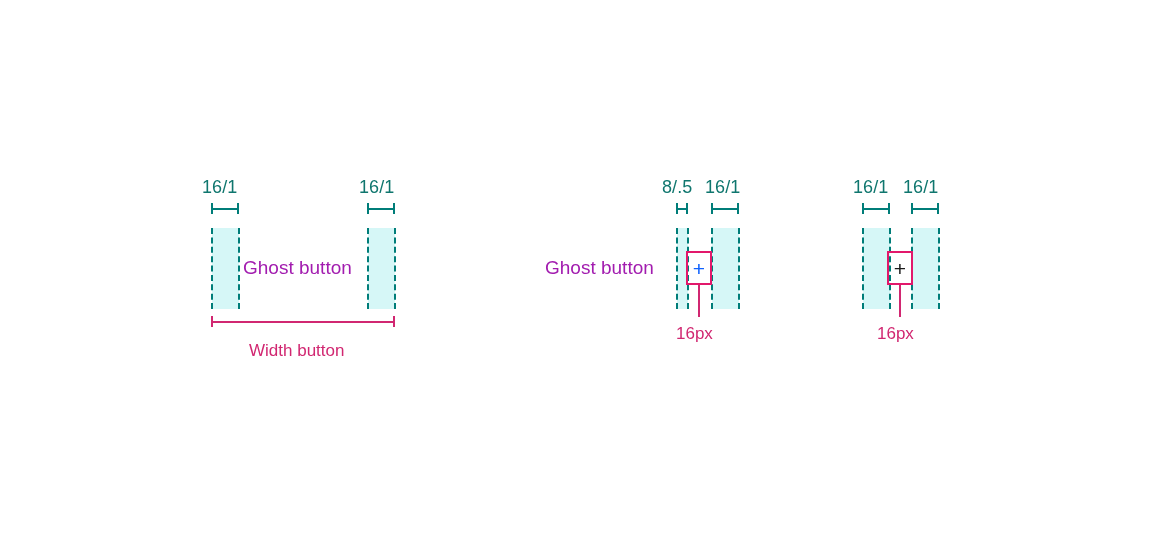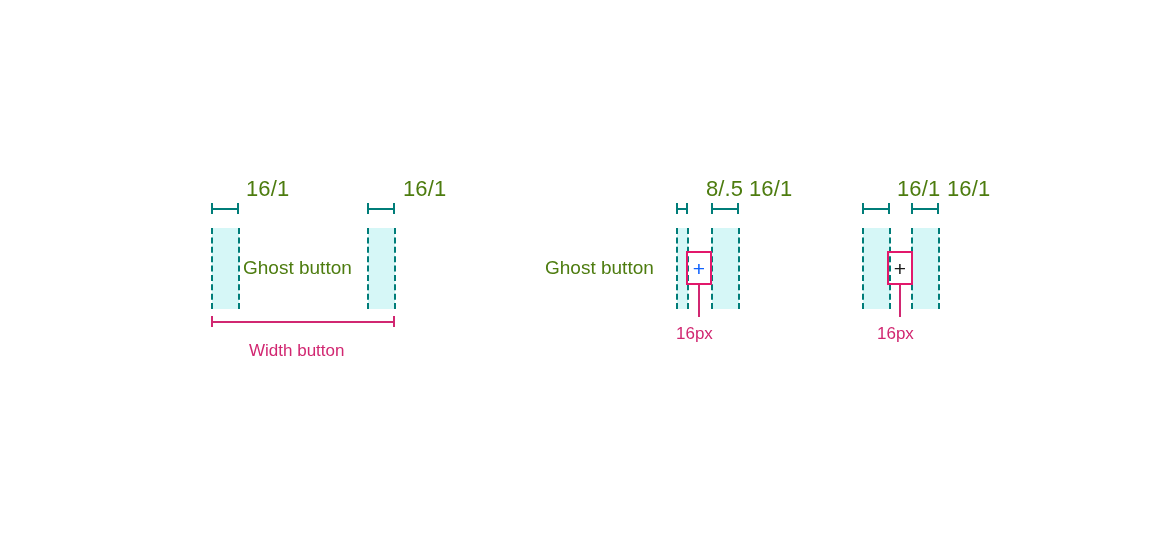--- a/index.html
+++ b/index.html
@@ -17,37 +17,36 @@
   }
   .canvas {
     position: absolute;
     inset: 0;
   }
   
   .abs { position: absolute; }
 
   
   .ann-label {
-    color: #4d7c0f;
-    font-size: 22px;
+    color: #0f766e;
+    font-size: 18px;
     line-height: 1;
     white-space: nowrap;
     letter-spacing: 0.1px;
-    margin-left: 44px;
   }
   
   .meas-label {
     color: #d12771;
     font-size: 17px;
     line-height: 1;
     white-space: nowrap;
   }
   
   .btn-text {
-    color: #4d7c0f;
+    color: #a21caf;
     font-size: 19px;
     line-height: 1;
     white-space: nowrap;
   }
 
   
   .tick {
     height: 11px;
   }
   .tick .bar {

